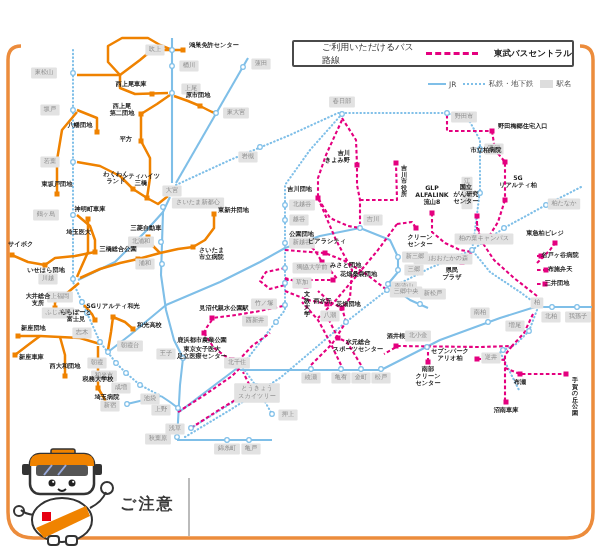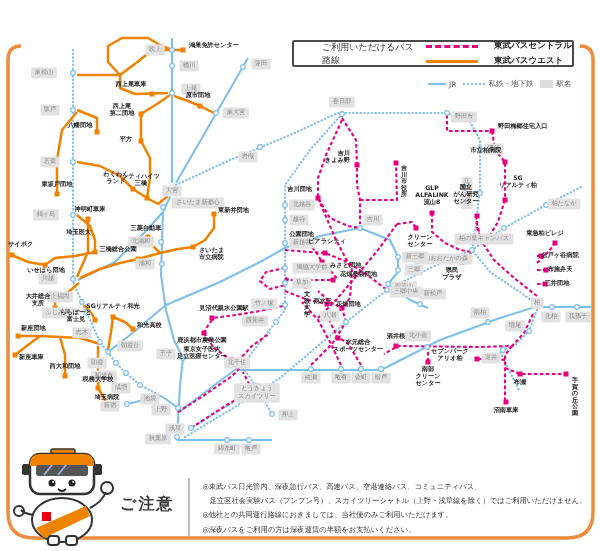--- a/index.html
+++ b/index.html
@@ -432,24 +432,20 @@
       <text x="212" y="449" font-size="6" fill="#9AAEC0" transform="rotate(0 212 449)"></text>
     </svg>
 
   <div id="legend-box">
     <span id="legend-title">ご利用いただけるバス路線</span>
     <div id="legend-samples">
       <div class="lg-row">
         <span class="lg-line lg-central"></span>
         <span class="lg-name">東武バスセントラル</span>
       </div>
-      <div class="lg-row">
-        <span class="lg-line lg-west"></span>
-        <span class="lg-name">東武バスウエスト</span>
-      </div>
     </div>
   </div>
 
   <div id="mini-legend">
     <span class="ml-item">
       <span class="ml-jr"></span>
       <span class="ml-txt">JR</span>
     </span>
     <span class="ml-item">
       <span class="ml-pv"></span>
@@ -457,26 +453,20 @@
     </span>
     <span class="ml-item">
       <span class="ml-sta"></span>
       <span class="ml-txt">駅名</span>
     </span>
   </div>
 
   <div id="notice">
     <span id="notice-heading">ご注意</span>
     <span id="notice-divider"></span>
-    <div id="notice-lines">
-      <div class="notice-line">◎東武バス日光管内、深夜急行バス、高速バス、空港連絡バス、コミュニティバス、</div>
-      <div class="notice-line">　足立区社会実験バス（ブンブン号）、スカイツリーシャトル（上野・浅草線を除く）ではご利用いただけません。</div>
-      <div class="notice-line">◎他社との共同運行路線におきましては、当社便のみご利用いただけます。</div>
-      <div class="notice-line">◎深夜バスをご利用の方は深夜運賃の半額をお支払いください。</div>
-    </div>
   </div>
 
   <svg id="mascot" viewBox="0 0 114 100">
     <g stroke="#333" stroke-width="2" fill="#fff">
       <circle cx="101" cy="40" r="6"></circle>
       <path d="M84 60 Q96 54 100 44" fill="none"></path>
       <circle cx="13" cy="63" r="5"></circle>
       <path d="M28 67 Q19 66 15 62" fill="none"></path>
       <ellipse cx="56" cy="72" rx="30" ry="22"></ellipse>
     </g>

